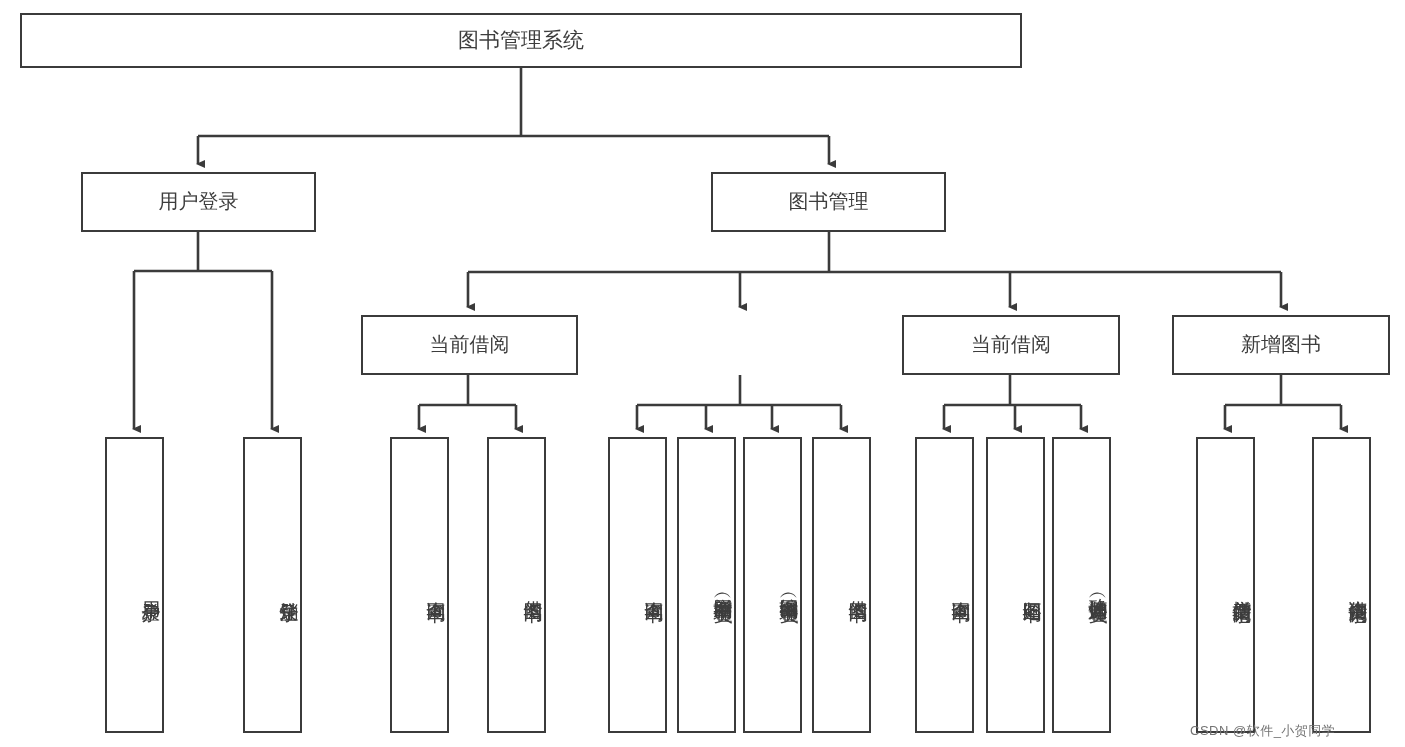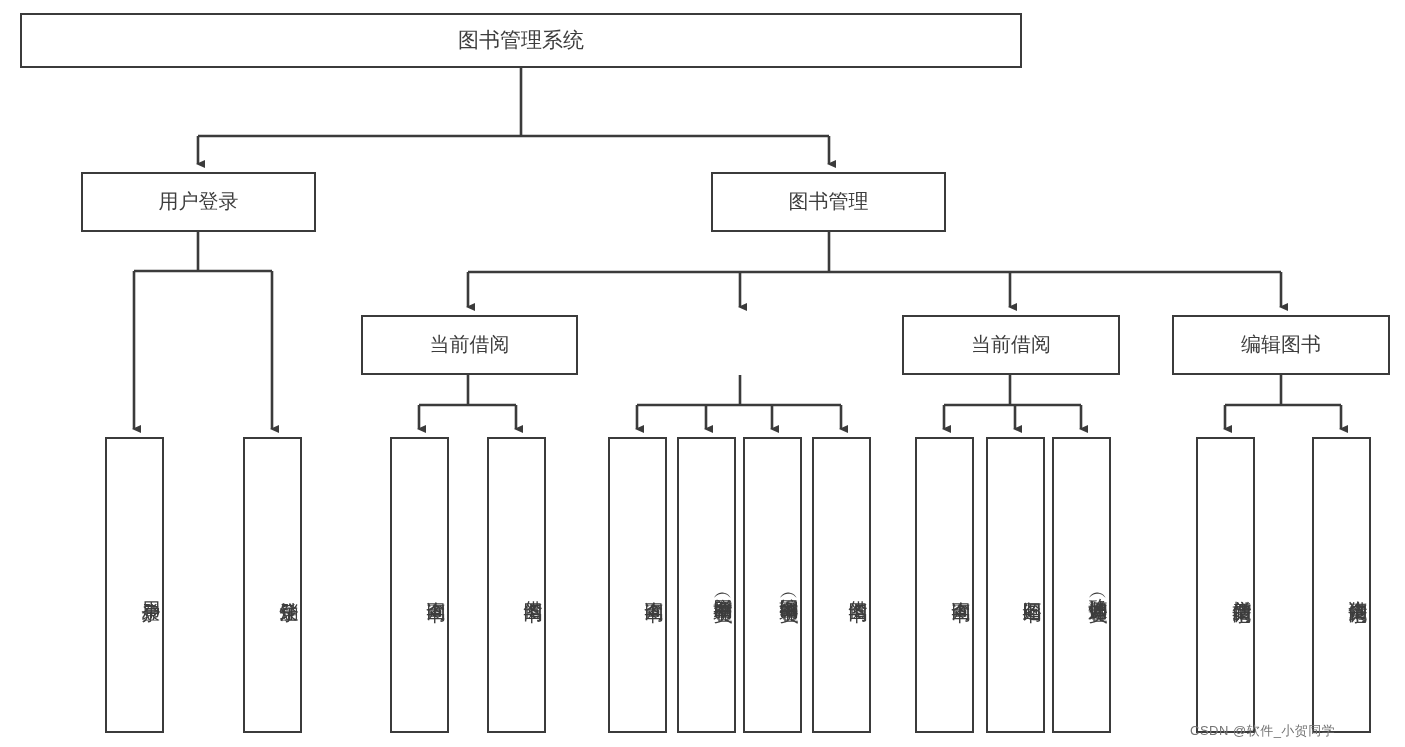--- a/index.html
+++ b/index.html
@@ -127,21 +127,21 @@
     <span>图书管理</span>
   </div>
 
   <div class="node level3" style="left:361px; top:315px; width:217px; height:60px;">
     <span>当前借阅</span>
   </div>
   <div class="node level3" style="left:902px; top:315px; width:218px; height:60px;">
     <span>当前借阅</span>
   </div>
   <div class="node level3" style="left:1172px; top:315px; width:218px; height:60px;">
-    <span>编辑图书</span>
+    <span>新增图书</span>
   </div>
 
   <div class="node leaf" style="left:105px; top:437px; width:59px; height:296px;">
     <span>用户登录</span>
   </div>
   <div class="node leaf" style="left:243px; top:437px; width:59px; height:296px;">
     <span>注销登录</span>
   </div>
 
   <div class="node leaf" style="left:390px; top:437px; width:59px; height:296px;">

